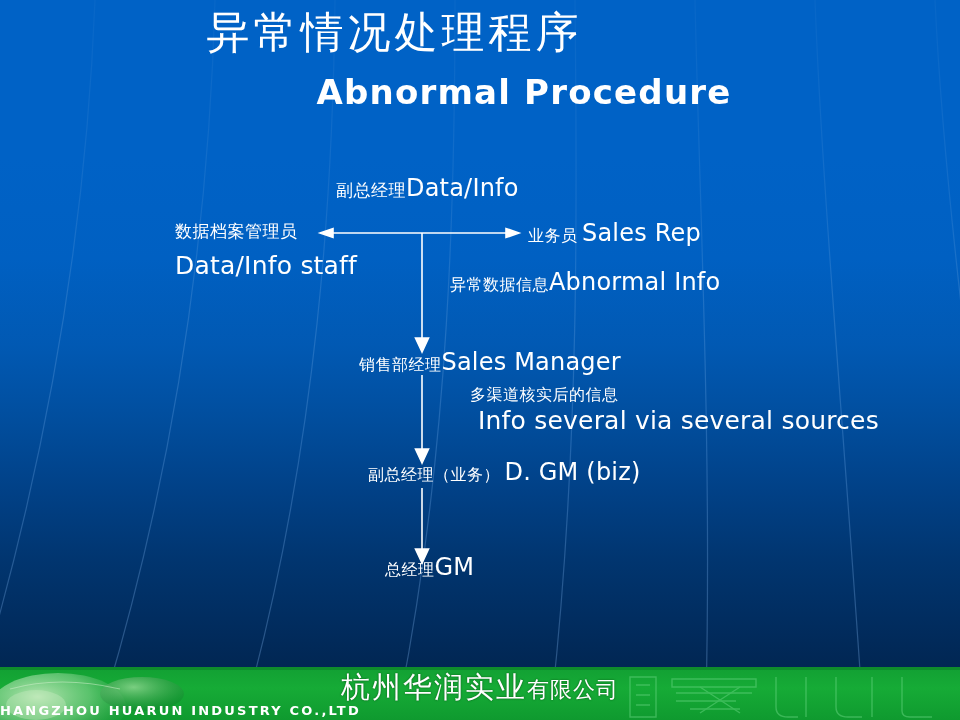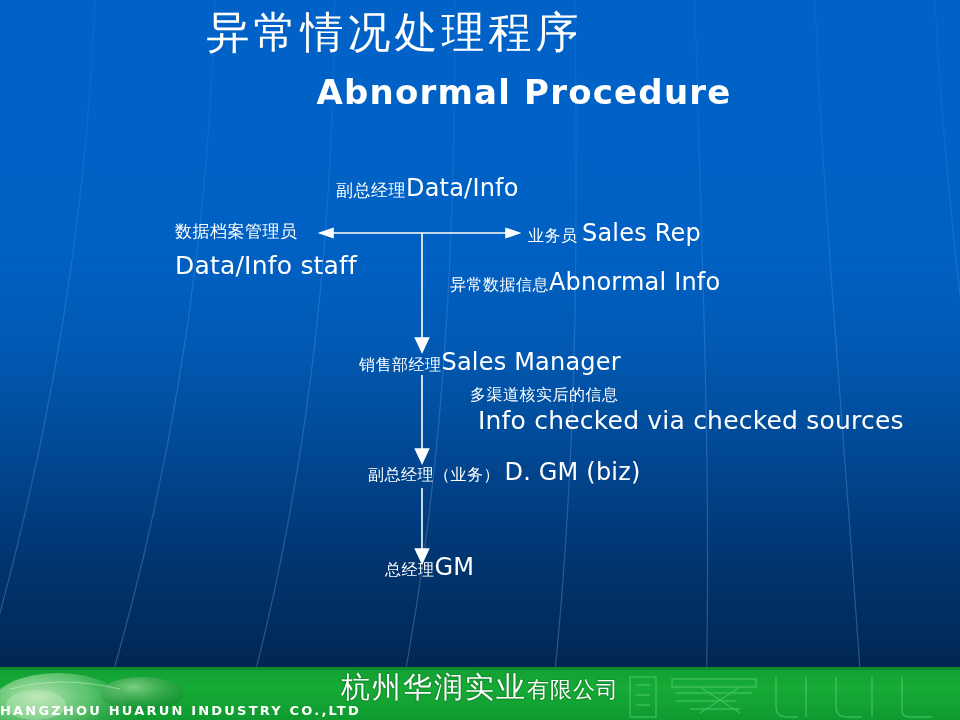--- a/index.html
+++ b/index.html
@@ -237,21 +237,21 @@
   <div class="node inline-pair" id="n-abnormal">
     <span class="cn-sm">异常数据信息</span><span class="en">Abnormal Info</span>
   </div>
 
   <div class="node inline-pair" id="n-salesmgr">
     <span class="cn-sm">销售部经理</span><span class="en">Sales Manager</span>
   </div>
 
   <div class="node" id="n-checked">
     <span class="cn-sm">多渠道核实后的信息</span>
-    <span class="en">Info checked via checked sources</span>
+    <span class="en">Info several via several sources</span>
   </div>
 
   <div class="node inline-pair" id="n-dgm">
     <span class="cn-sm">副总经理（业务）</span>
     <span class="en">D. GM (biz)</span>
   </div>
 
   <div class="node inline-pair" id="n-gm">
     <span class="cn-sm">总经理</span><span class="en">GM</span>
   </div>

